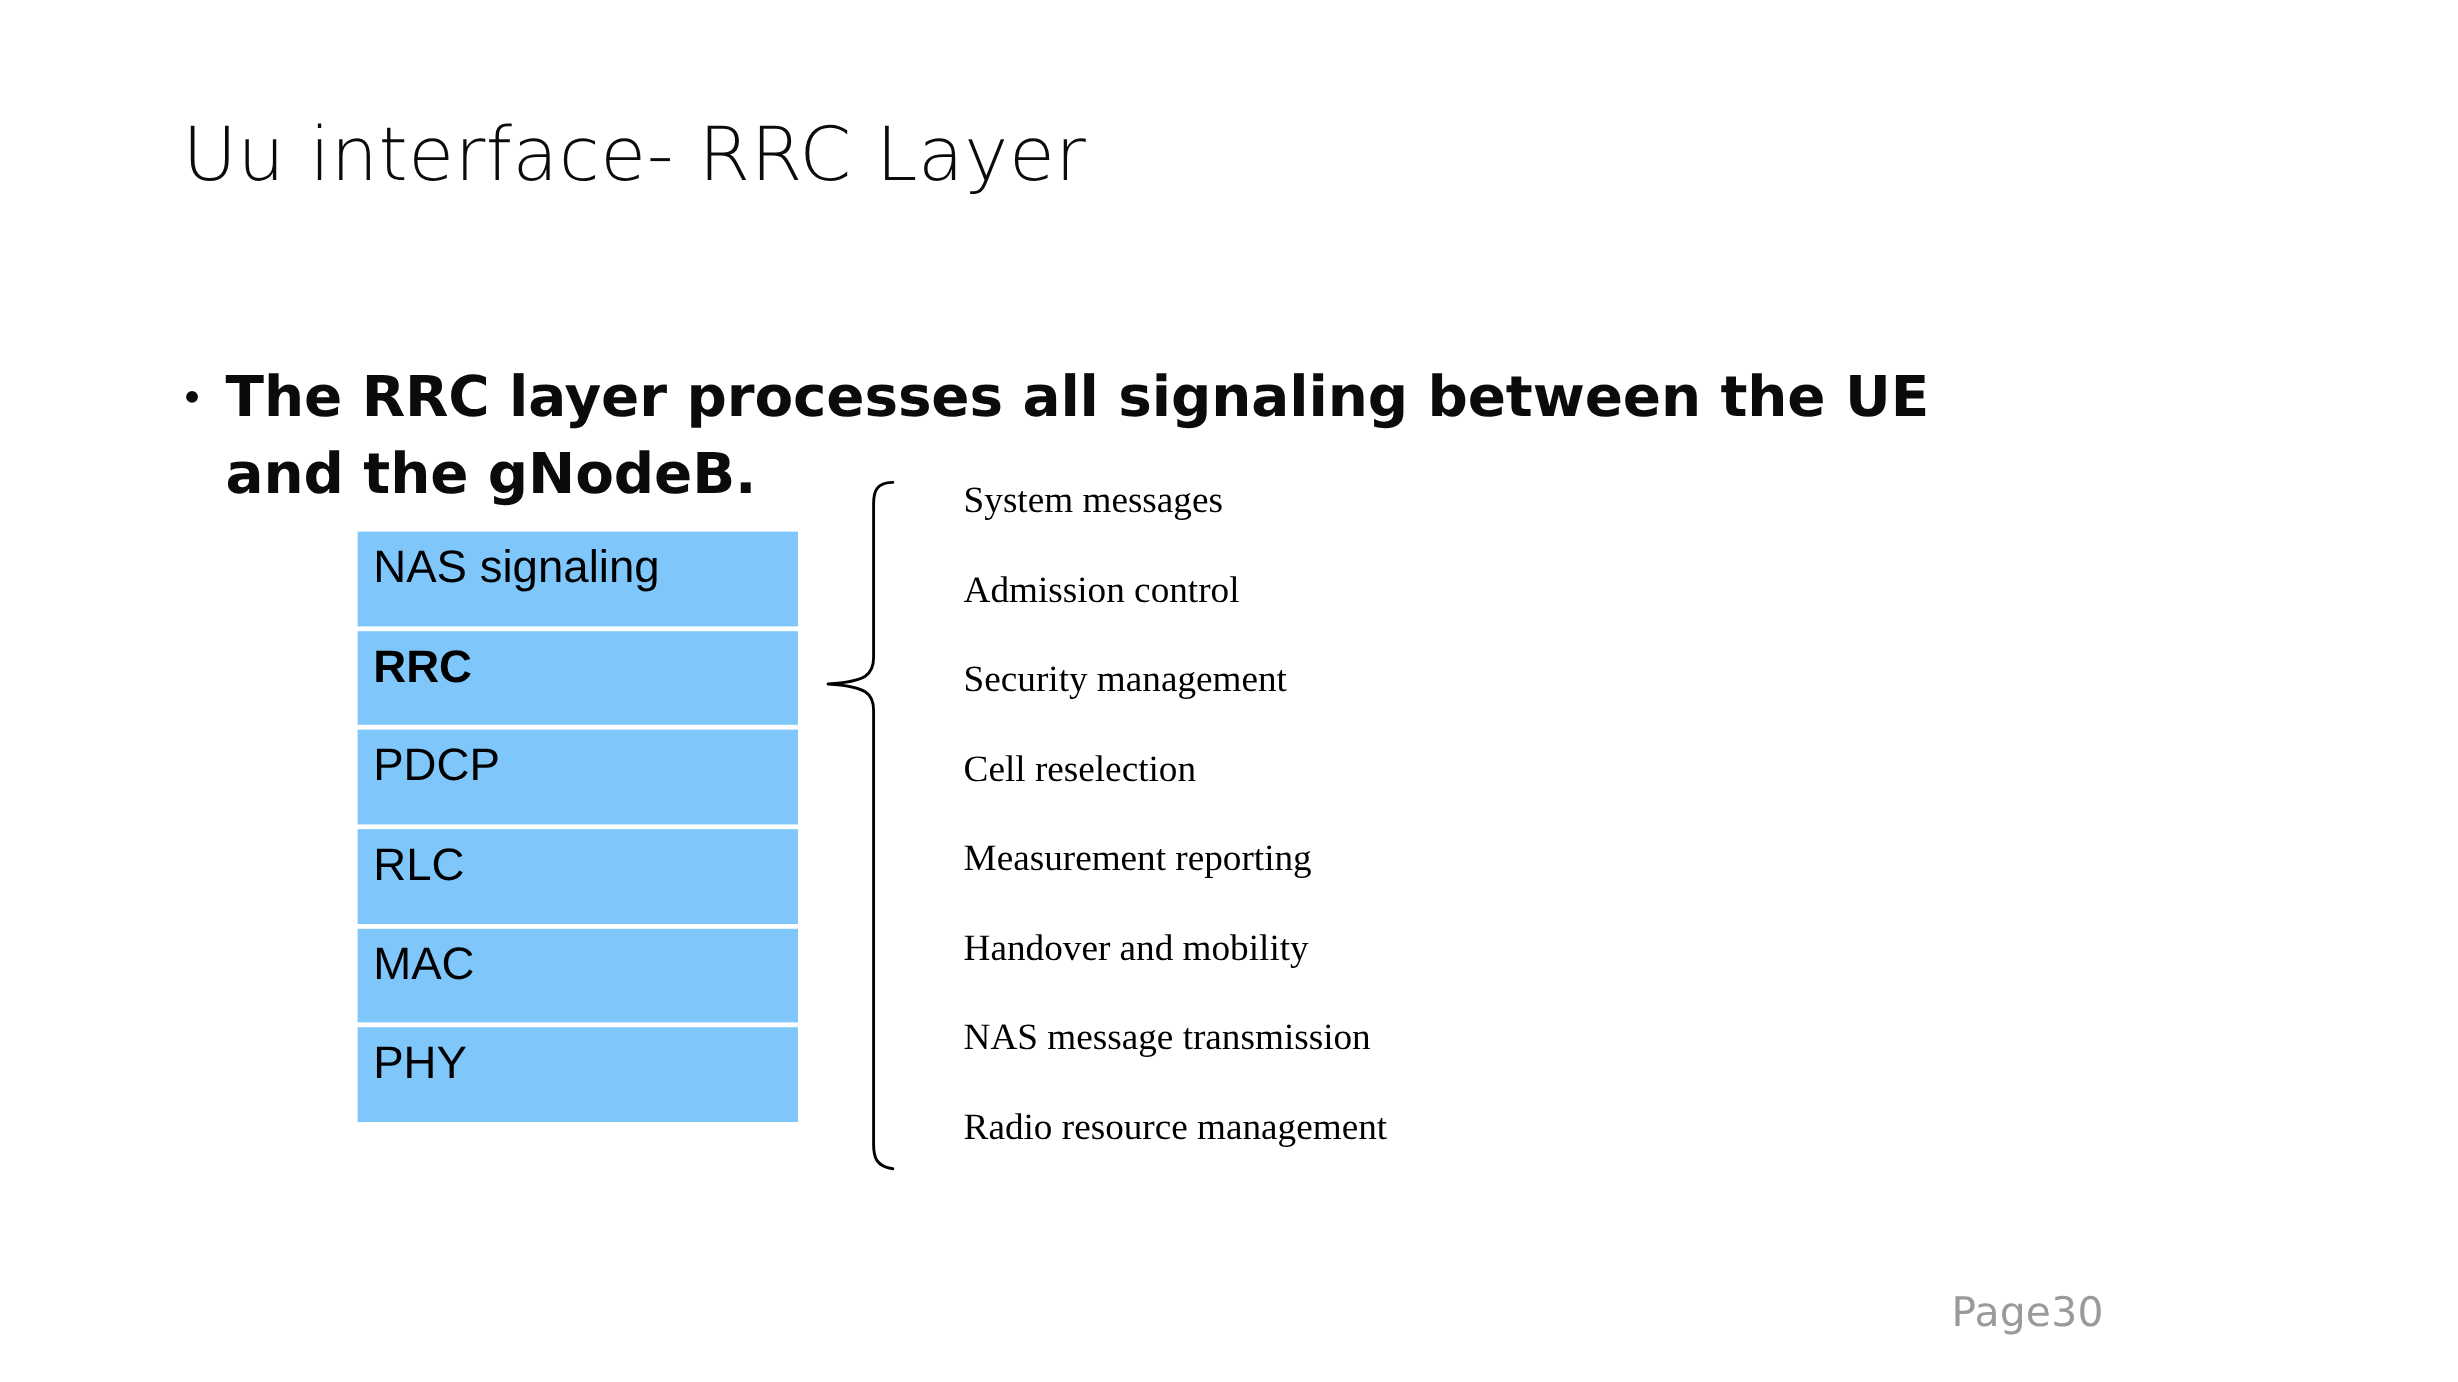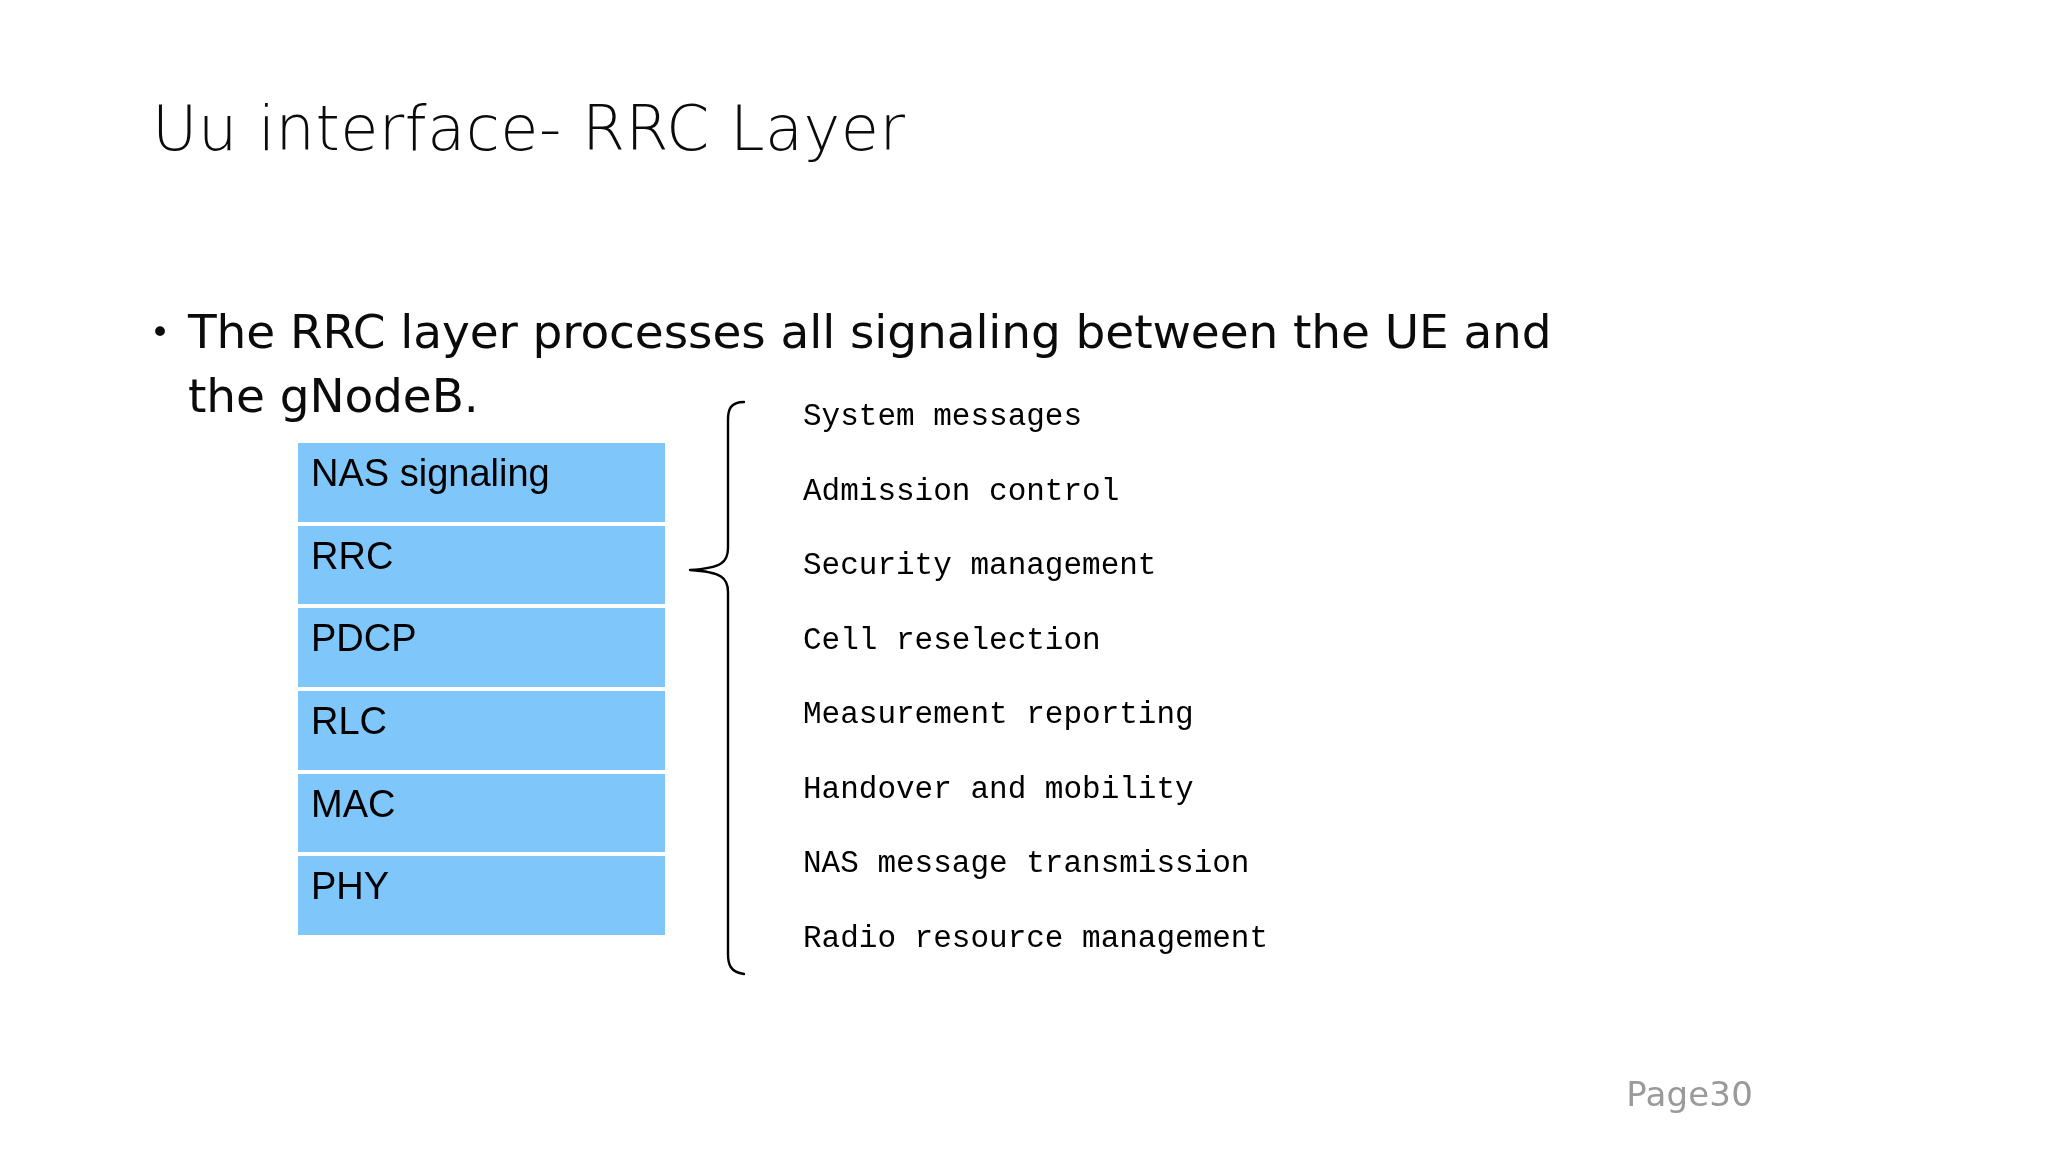--- a/index.html
+++ b/index.html
@@ -50,21 +50,21 @@
     font-size: 34px;
     line-height: 64px;
     color: #0b0b0b;
     width: 38px;
     flex: 0 0 38px;
     text-align: left;
     padding-left: 2px;
   }
   .bullet-text {
     font-family: "DejaVu Sans", sans-serif;
-    font-weight: 400;
+    font-weight: 700;
     font-size: 47px;
     line-height: 64px;
     color: #0b0b0b;
     letter-spacing: -0.1px;
   }
 
   
   #protocol-stack {
     position: absolute;
     left: 298px;
@@ -84,21 +84,21 @@
     padding: 7px 0 0 13px;
   }
   .stack-label {
     font-family: "Liberation Sans", sans-serif;
     font-size: 38px;
     line-height: 46px;
     color: #000000;
     font-weight: 400;
   }
   .stack-label.is-bold {
-    font-weight: normal;
+    font-weight: bold;
   }
 
   
   #brace-connector {
     position: absolute;
     left: 682px;
     top: 398px;
     width: 70px;
     height: 580px;
   }
@@ -110,21 +110,21 @@
   }
 
   
   #function-list {
     position: absolute;
     left: 803px;
     top: 400px;
     width: 820px;
   }
   .function-item {
-    font-family: Liberation Mono, monospace;
+    font-family: Liberation Serif, serif;
     font-size: 31px;
     line-height: 34px;
     color: #000000;
     height: 74.5px;
     display: flex;
     align-items: flex-start;
     white-space: nowrap;
   }
 
   

